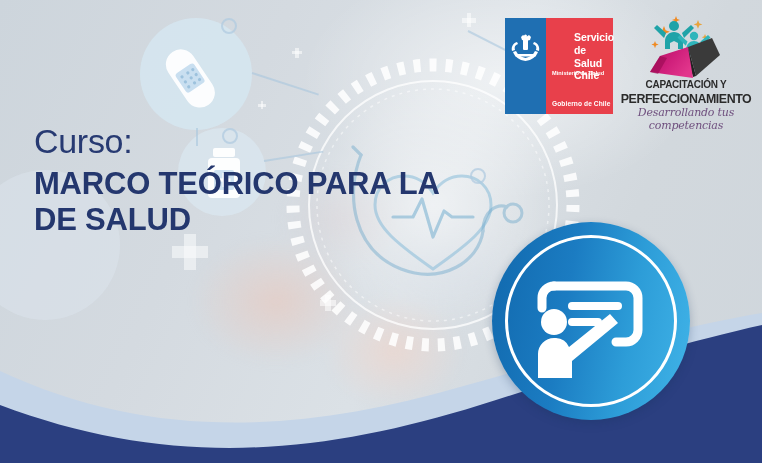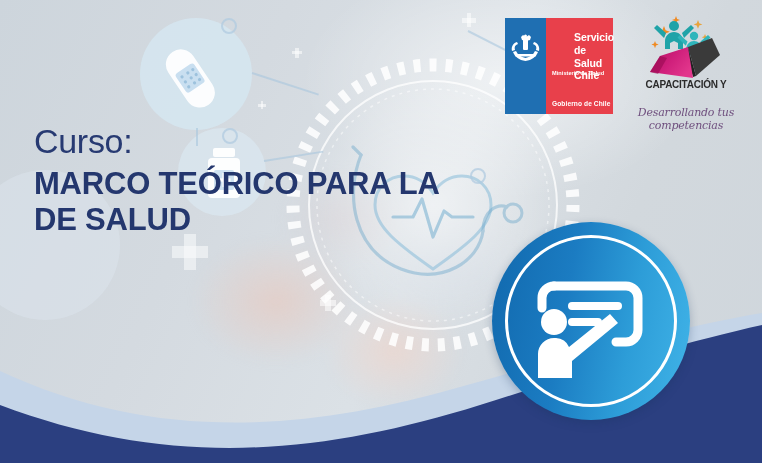--- a/index.html
+++ b/index.html
@@ -297,16 +297,17 @@
         <linearGradient id="bookGrad" x1="0" y1="0" x2="1" y2="0.6">
           <stop offset="0%" stop-color="#b0115f"></stop>
           <stop offset="55%" stop-color="#cf1f7b"></stop>
           <stop offset="100%" stop-color="#e2368c"></stop>
         </linearGradient>
       </defs>
       <path d="M52,33 L24,42 L14,58 L57,64 Z" fill="url(#bookGrad)"></path>
       <path d="M24,42 L14,58 L22,60 L31,44 Z" fill="#93074e" opacity=".55"></path>
     </svg>
     <div class="cap-t1">CAPACITACIÓN Y</div>
+    <div class="cap-t2">PERFECCIONAMIENTO</div>
     <div class="cap-script">Desarrollando tus competencias</div>
   </div>
 
 </div>
 
 </body></html>

